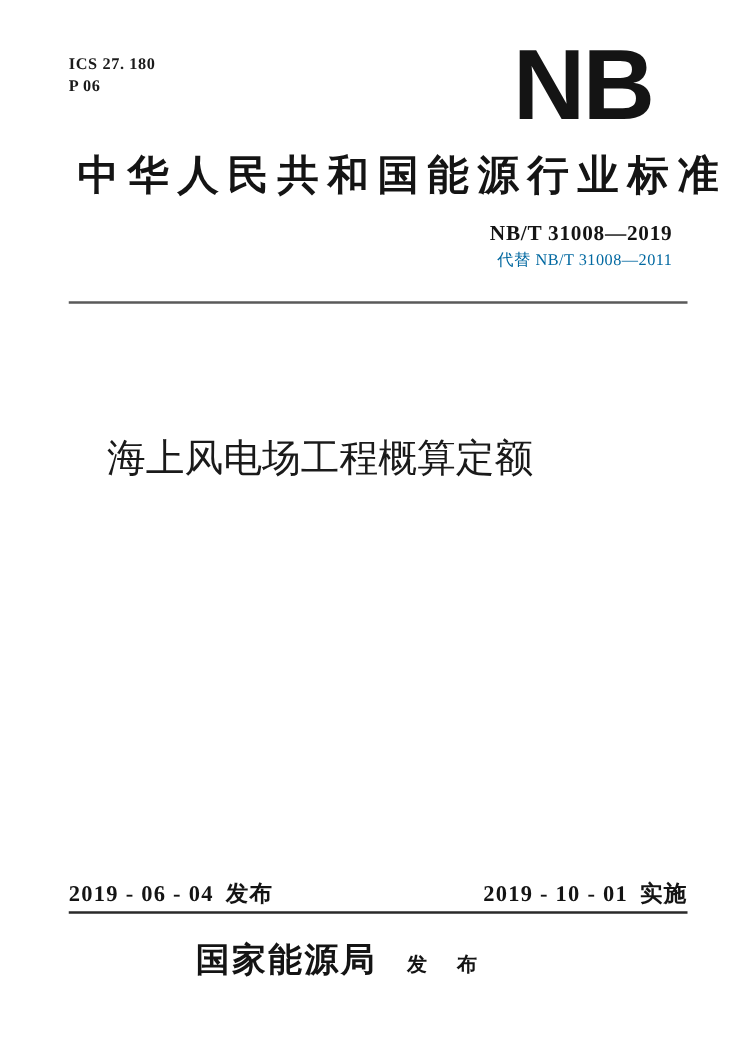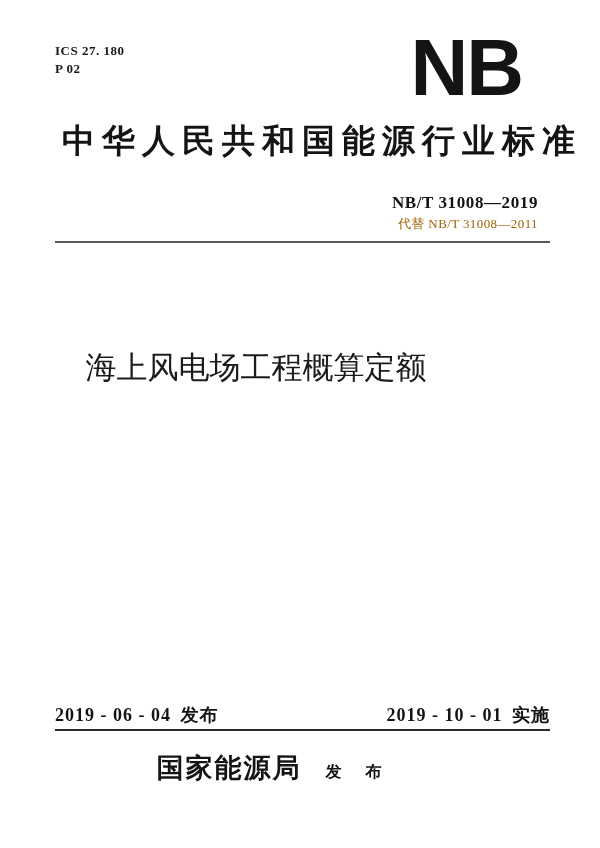--- a/index.html
+++ b/index.html
@@ -49,36 +49,36 @@
     font-size: 33px;
     line-height: 36px;
     font-weight: bold;
     letter-spacing: 7px;
     text-indent: 7px;
     white-space: nowrap;
     color: #141414;
   }
   .std-num-block {
     position: absolute;
-    top: 192px;
+    top: 176px;
     right: 62px;
     text-align: right;
   }
   .std-number {
     font-size: 17px;
     font-weight: bold;
     letter-spacing: 0.6px;
     line-height: 21px;
     color: #141414;
   }
   .replaces-note {
     font-size: 13px;
     line-height: 17px;
     margin-top: 2px;
-    color: #a16207;
+    color: #0369a1;
     letter-spacing: 0.4px;
   }
   .rule-top {
     position: absolute;
     top: 241px;
     left: 55px;
     width: 495px;
     height: 2px;
     background: #5a5a5a;
   }
@@ -155,21 +155,21 @@
     vertical-align: baseline;
   }
 </style>
 </head>
 <body>
 
 <div class="page">
 
   <div class="ics-block">
     <div>ICS 27. 180</div>
-    <div>P 02</div>
+    <div>P 06</div>
   </div>
 
   <div class="nb-logo">NB</div>
 
   <div class="std-heading">中华人民共和国能源行业标准</div>
 
   <div class="std-num-block">
     <div class="std-number">NB/T 31008—2019</div>
     <div class="replaces-note">代替 NB/T 31008—2011</div>
   </div>

